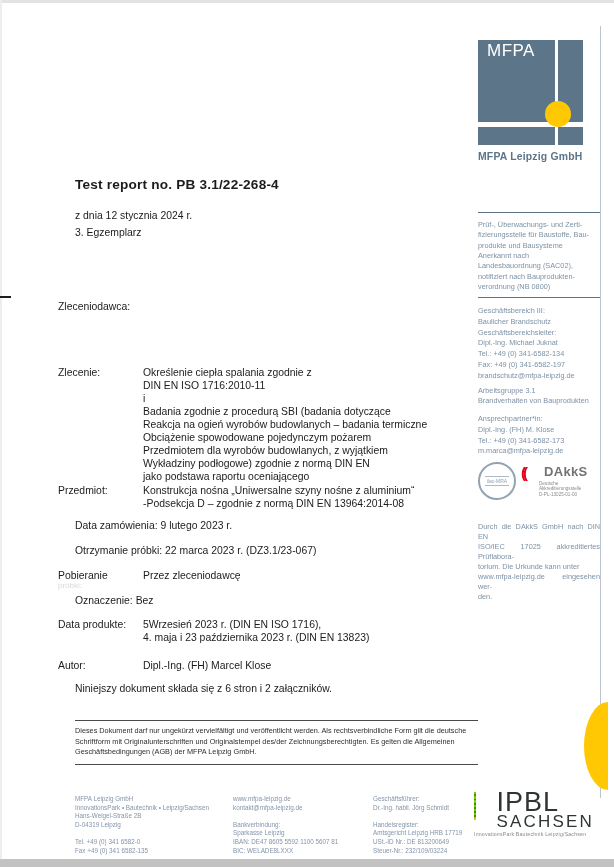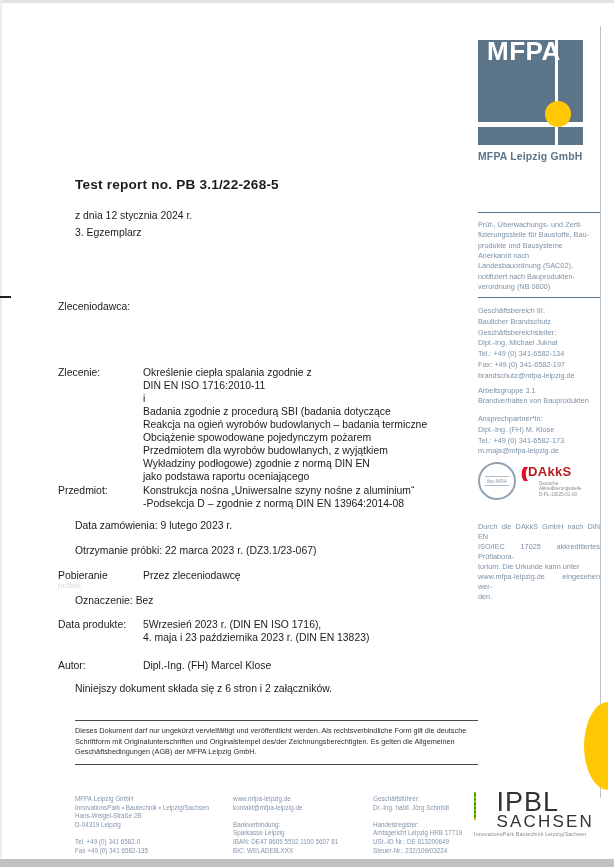--- a/index.html
+++ b/index.html
@@ -42,37 +42,37 @@
   .sb-title { font-size:10.4px; font-weight:bold; color:#5d7589; letter-spacing:.2px; }
   .srule { position:absolute; left:0; width:122px; height:0; border-top:1.5px solid #5d7589; }
   .just { text-align:justify; }
 
   
   .mlogo { position:absolute; left:0; top:40px; width:105px; height:105px; }
   .mlogo .blk { position:absolute; left:0; width:105px; background:#5d7589; }
   .m-top  { top:0; height:66px; clip-path:polygon(0 0,100% 0,100% 83%,0 97%); }
   .m-mid  { top:0; height:82px; clip-path:polygon(0 76%,100% 63%,100% 100%,0 100%); }
   .m-bot  { top:87px; height:18px; }
-  .m-word { position:absolute; left:9px; top:6px; color:#fff; font-size:26px; font-weight:bold;
+  .m-word { position:absolute; left:9px; top:6px; color:#fff; font-size:17px; font-weight:normal;
             letter-spacing:.5px; font-stretch:condensed; }
   .m-circle { position:absolute; left:67px; top:61px; width:26px; height:26px; border-radius:50%;
               background:#ffc803; }
   .m-vline { position:absolute; left:77px; top:0; width:2.5px; height:105px; background:#fff; }
 
   
   .logos { position:absolute; left:0; top:460px; width:122px; height:42px; display:flex; align-items:center; gap:5px; }
   .ilac { width:34px; height:34px; border:2px solid #93a3b3; border-radius:50%; flex:none;
           display:flex; align-items:center; justify-content:center; font-size:5px; color:#93a3b3;
           background:
             linear-gradient(#aebbc7 0 0) 50% 35%/24px 1px no-repeat,
             linear-gradient(#aebbc7 0 0) 50% 65%/24px 1px no-repeat; }
   .dakks { flex:1; }
   .dakks-top { display:flex; align-items:center; }
   .dakks-paren { color:#e2001a; font-weight:bold; font-size:15px; letter-spacing:-3px; margin-right:3px; line-height:1; }
-  .dakks-word { color:#b91c1c; font-weight:bold; font-size:13px; letter-spacing:.3px; }
+  .dakks-word { color:#737373; font-weight:bold; font-size:13px; letter-spacing:.3px;margin-left:16px; }
   .dakks-sub { font-size:4.6px; line-height:5.6px; color:#8b8b8b; margin-left:18px; margin-top:1px; }
   .dakks-sub .tline { white-space:nowrap; }
 
   
   .footer-col { position:absolute; top:795px; font-size:6.3px; line-height:8.6px; color:#8495a9; }
   .fc1 { left:75px; width:155px; }
   .fc2 { left:233px; width:138px; }
   .fc3 { left:373px; width:100px; }
   .ipbl { position:absolute; left:474px; top:790px; width:120px; }
   .ipbl-row { display:flex; align-items:flex-start; gap:20px;text-align:right; }
@@ -89,21 +89,21 @@
 
 <div class="page">
 
   <div class="edge-top"></div>
   <div class="edge-left"></div>
   <div class="edge-bottom"></div>
   <div class="fold-mark"></div>
   <div class="vline"></div>
   <div class="ydisc"></div>
 
-  <div class="abs title">Test report no. PB 3.1/22-268-5</div>
+  <div class="abs title">Test report no. PB 3.1/22-268-4</div>
   <div class="abs sline main-text" style="top:209px">z dnia 12 stycznia 2024 r.</div>
   <div class="abs sline main-text" style="top:226px">3. Egzemplarz</div>
 
   <div class="abs row main-text" style="top:300px">
     <div class="label">Zleceniodawca:</div>
   </div>
 
   <div class="abs row main-text" style="top:366px">
     <div class="label">Zlecenie:</div>
     <div class="value">
@@ -196,21 +196,21 @@
         <div class="tline">brandschutz@mfpa-leipzig.de</div>
       </div>
     <div class="sb" style="top:386px">
         <div class="tline">Arbeitsgruppe 3.1</div>
         <div class="tline">Brandverhalten von Bauprodukten</div>
       </div>
     <div class="sb" style="top:414px; line-height:10.8px">
         <div class="tline">Ansprechpartner*in:</div>
         <div class="tline">Dipl.-Ing. (FH) M. Klose</div>
         <div class="tline">Tel.: +49 (0) 341-6582-173</div>
-        <div class="tline">m.maja@mfpa-leipzig.de</div>
+        <div class="tline">m.marca@mfpa-leipzig.de</div>
       </div>
 
     <div class="logos">
       <div class="ilac">ilac-MRA</div>
       <div class="dakks">
         <div class="dakks-top">
           <span class="dakks-paren">((</span>
           <span class="dakks-word">DAkkS</span>
         </div>
         <div class="dakks-sub">

